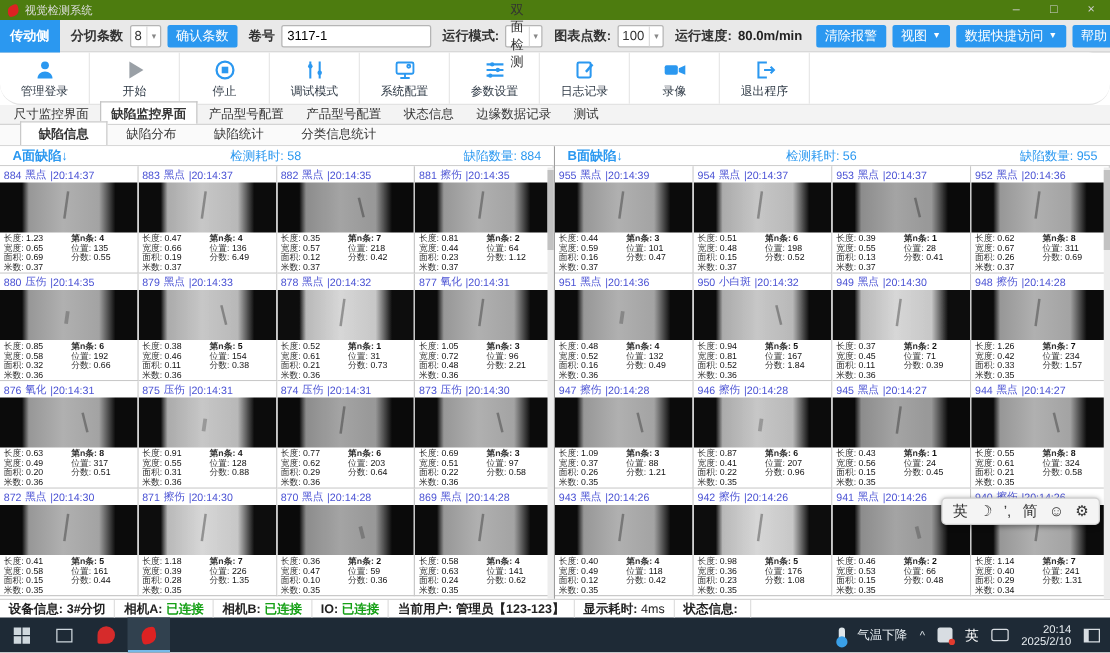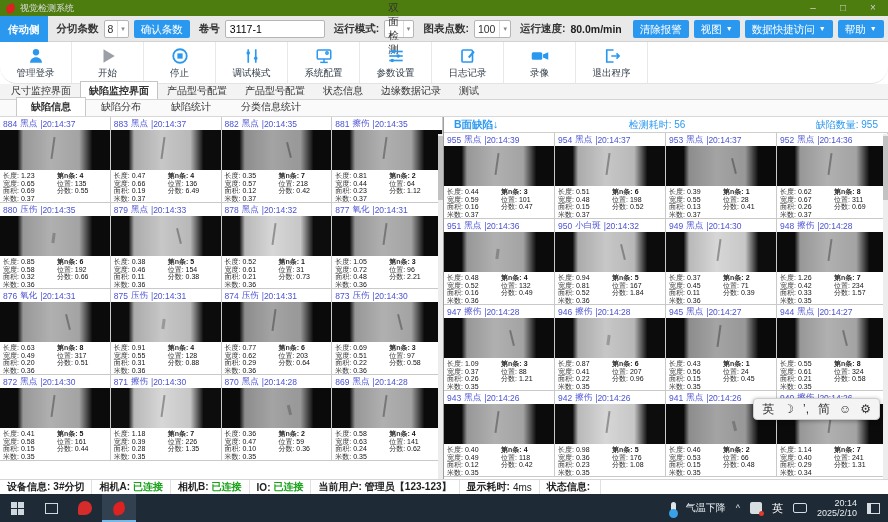--- a/index.html
+++ b/index.html
@@ -15,21 +15,21 @@
   .wbtn { width:30px; height:16px; text-align:center; line-height:15px; color:#cfcfcf; font-size:10px; cursor:default; }
 
   
   .toolbar1 { height:26px; background:#e9e9e9; border-bottom:1px solid #d2d2d2; display:flex; align-items:center; gap:5px; padding-right:0; font-size:10.5px; }
   .bluebtn { background:#2b98f0; color:#fff; border:none; border-radius:2px; font-size:10.5px; padding:3px 7px; line-height:12px; white-space:nowrap; }
   .sidebtn { height:26px; border-radius:0; padding:0 8px; font-weight:bold; }
   .tlabel { font-weight:bold; color:#333; white-space:nowrap; margin-left:4px; }
   .tval { font-weight:bold; color:#222; white-space:nowrap; }
   .combo { background:#fff; border:1px solid #b5b5b5; border-radius:2px; height:18px; display:flex; align-items:center; padding:0 3px; gap:4px; color:#333; }
   .combo .caret { color:#888; font-size:7px; border-left:1px solid #ddd; padding-left:3px; height:100%; display:flex; align-items:center; }
-  .tinput { background:#fff; border:1px solid #b5b5b5; border-radius:2px; height:18px; width:100px; padding:0 4px; font-size:10.5px; font-family:inherit; }
+  .tinput { background:#fff; border:1px solid #b5b5b5; border-radius:2px; height:18px; width:120px; padding:0 4px; font-size:10.5px; font-family:inherit; }
   .menublue { display:flex; align-items:center; gap:4px; }
   .menublue .caret { font-size:7px; }
 
   
   .toolbar2 { height:42px; background:#fff; display:flex; align-items:stretch; border-bottom:1px solid #e3e3e3;border-radius:17px; }
   .action { width:72px; display:flex; flex-direction:column; align-items:center; justify-content:center; gap:1px; border-right:1px solid #e8e8e8; cursor:default; }
   .action .aicon { height:20px; display:flex; align-items:center; justify-content:center; color:#2b98f0; }
   .action.gray .aicon { color:#9aa0a6; }
   .action .albl { font-size:9.5px; color:#2f3a46; }
 
@@ -254,20 +254,25 @@
 
 <div class="subtabs" id="subtabs">
     <span class="stab active">缺陷信息</span>
     <span class="stab">缺陷分布</span>
     <span class="stab">缺陷统计</span>
     <span class="stab">分类信息统计</span>
   </div>
 
 <div class="panels" id="panels">
     <div class="panel">
+      <div class="phead">
+        <span class="ptitle">A面缺陷↓</span>
+        <span class="pstat">检测耗时:  58</span>
+        <span class="pstat">缺陷数量:  884</span>
+      </div>
       <div class="pgrid">
         <div class="cell">
           <div class="chead">
             <span>884</span>
             <span>黑点</span>
             <span>|20:14:37</span>
           </div>
           <div class="cimg"></div>
           <div class="cmeta">
             <div class="mcol">

